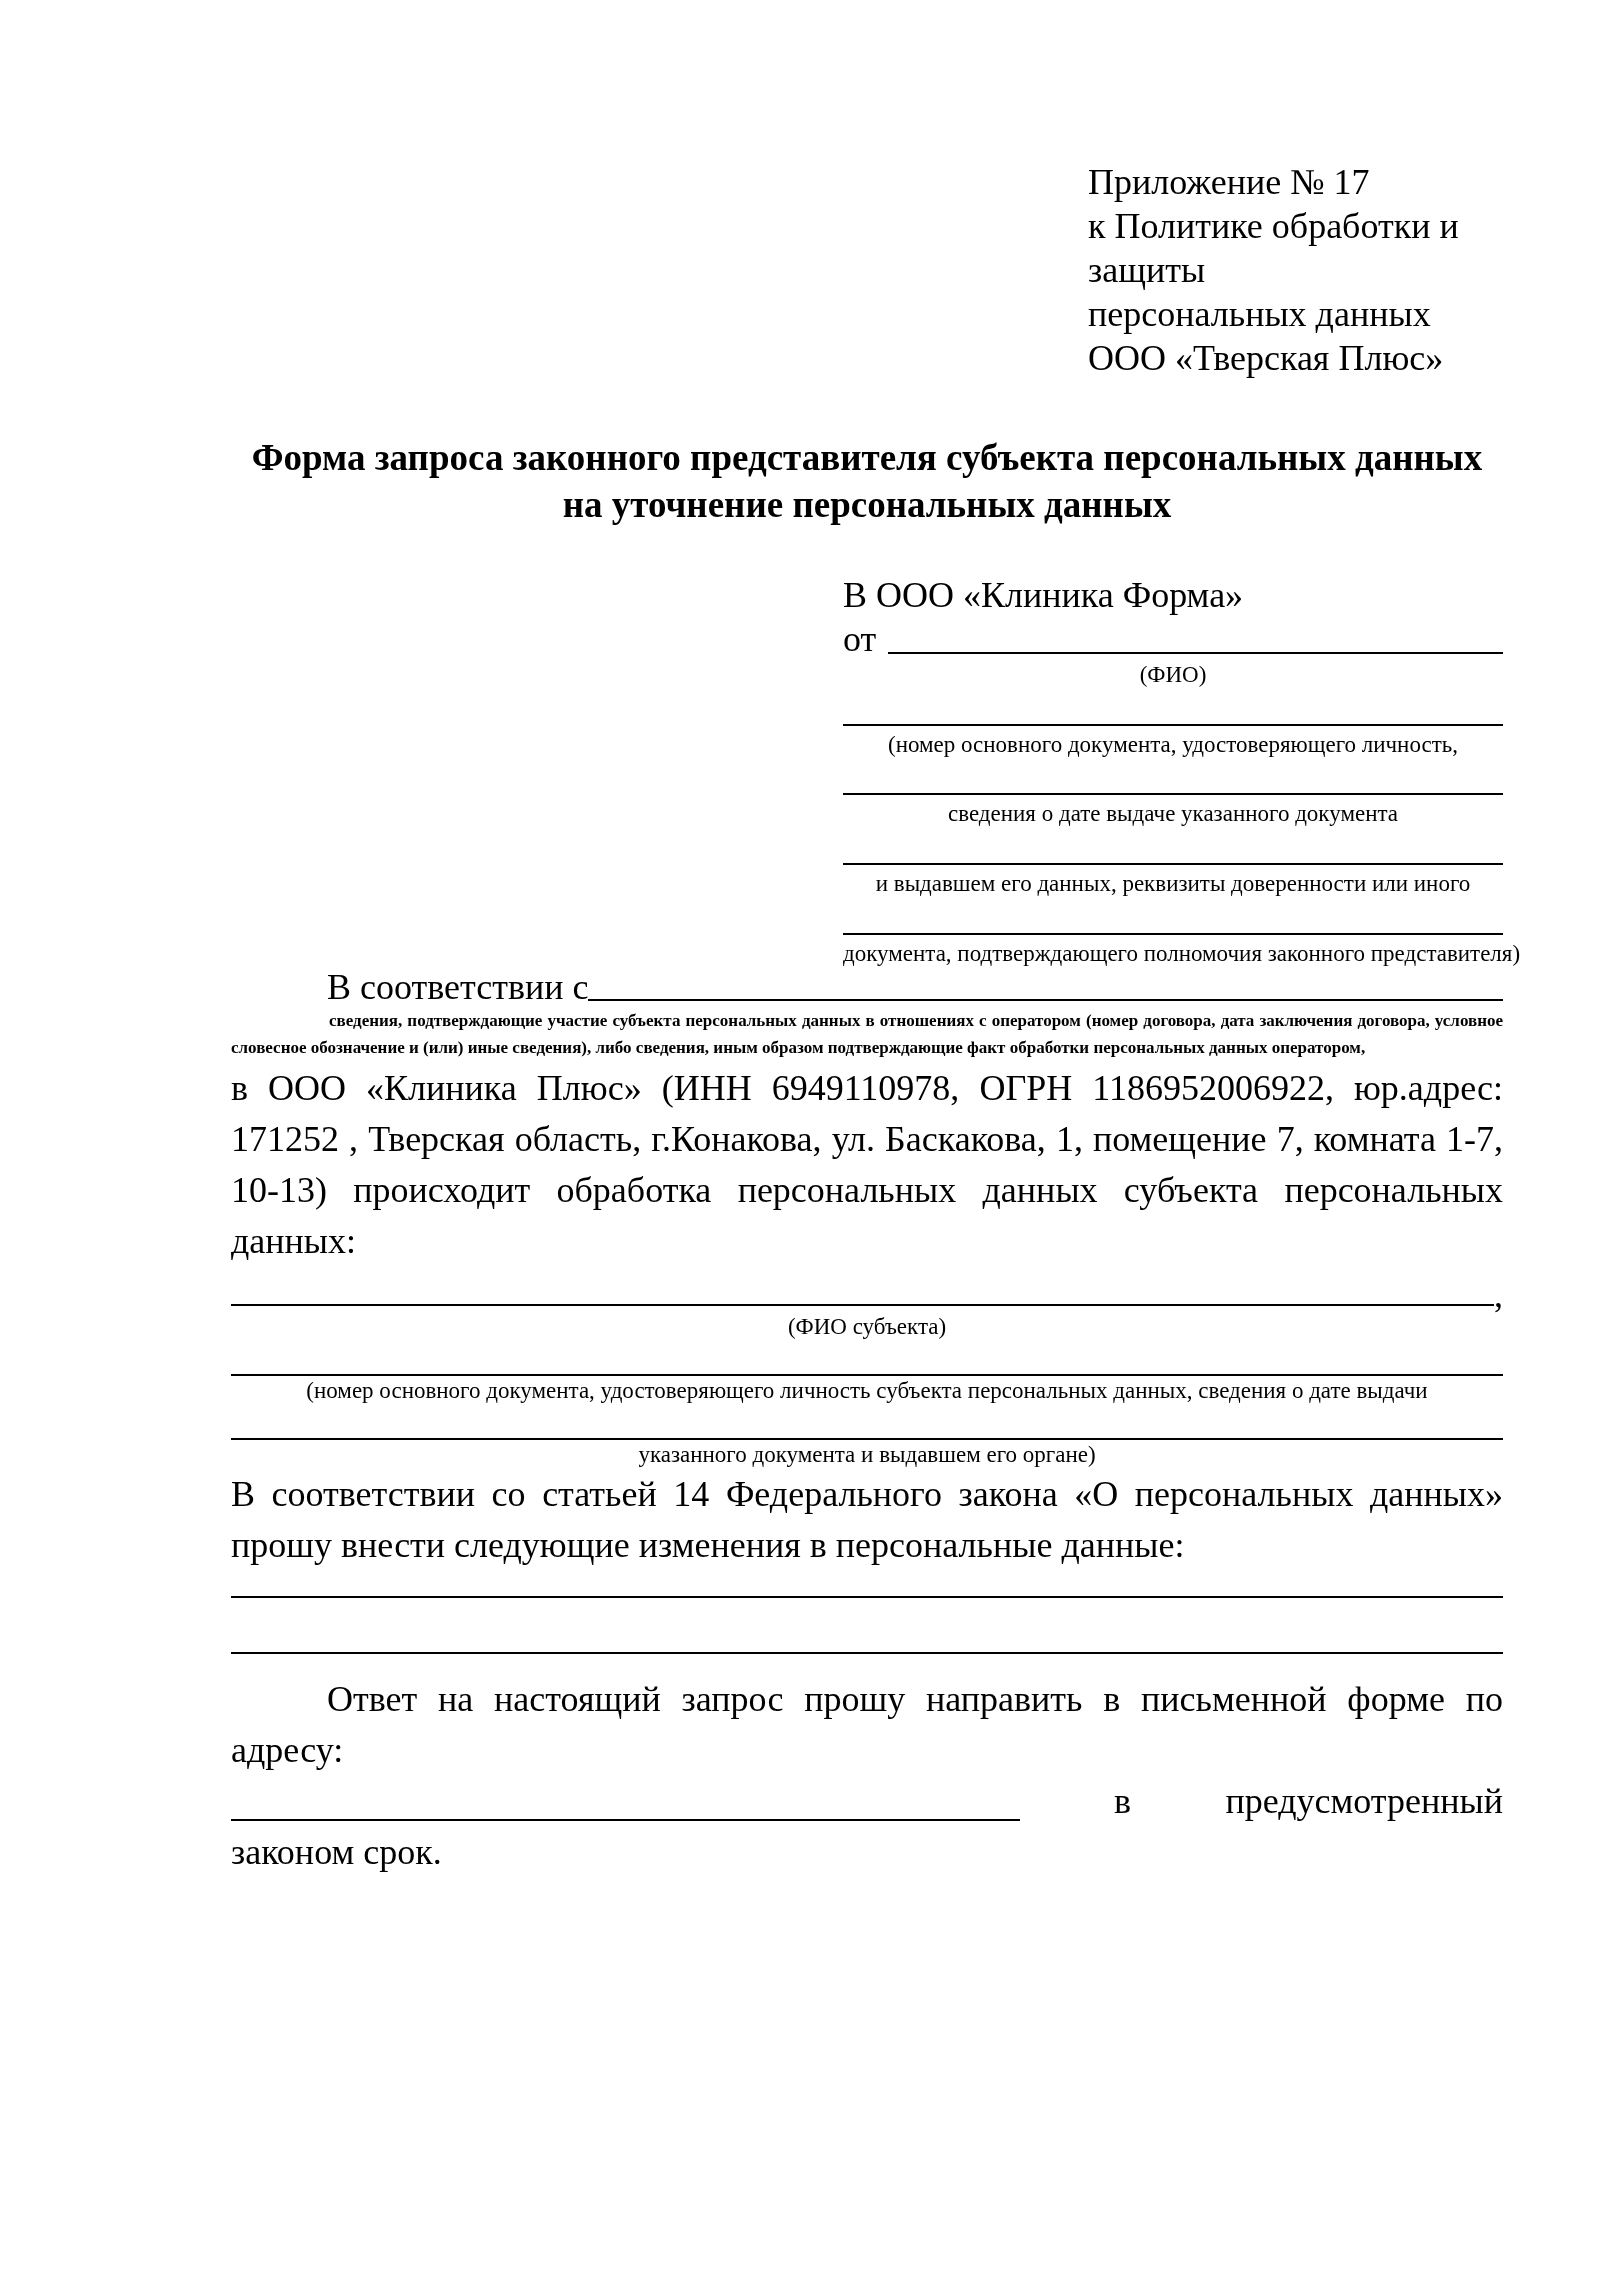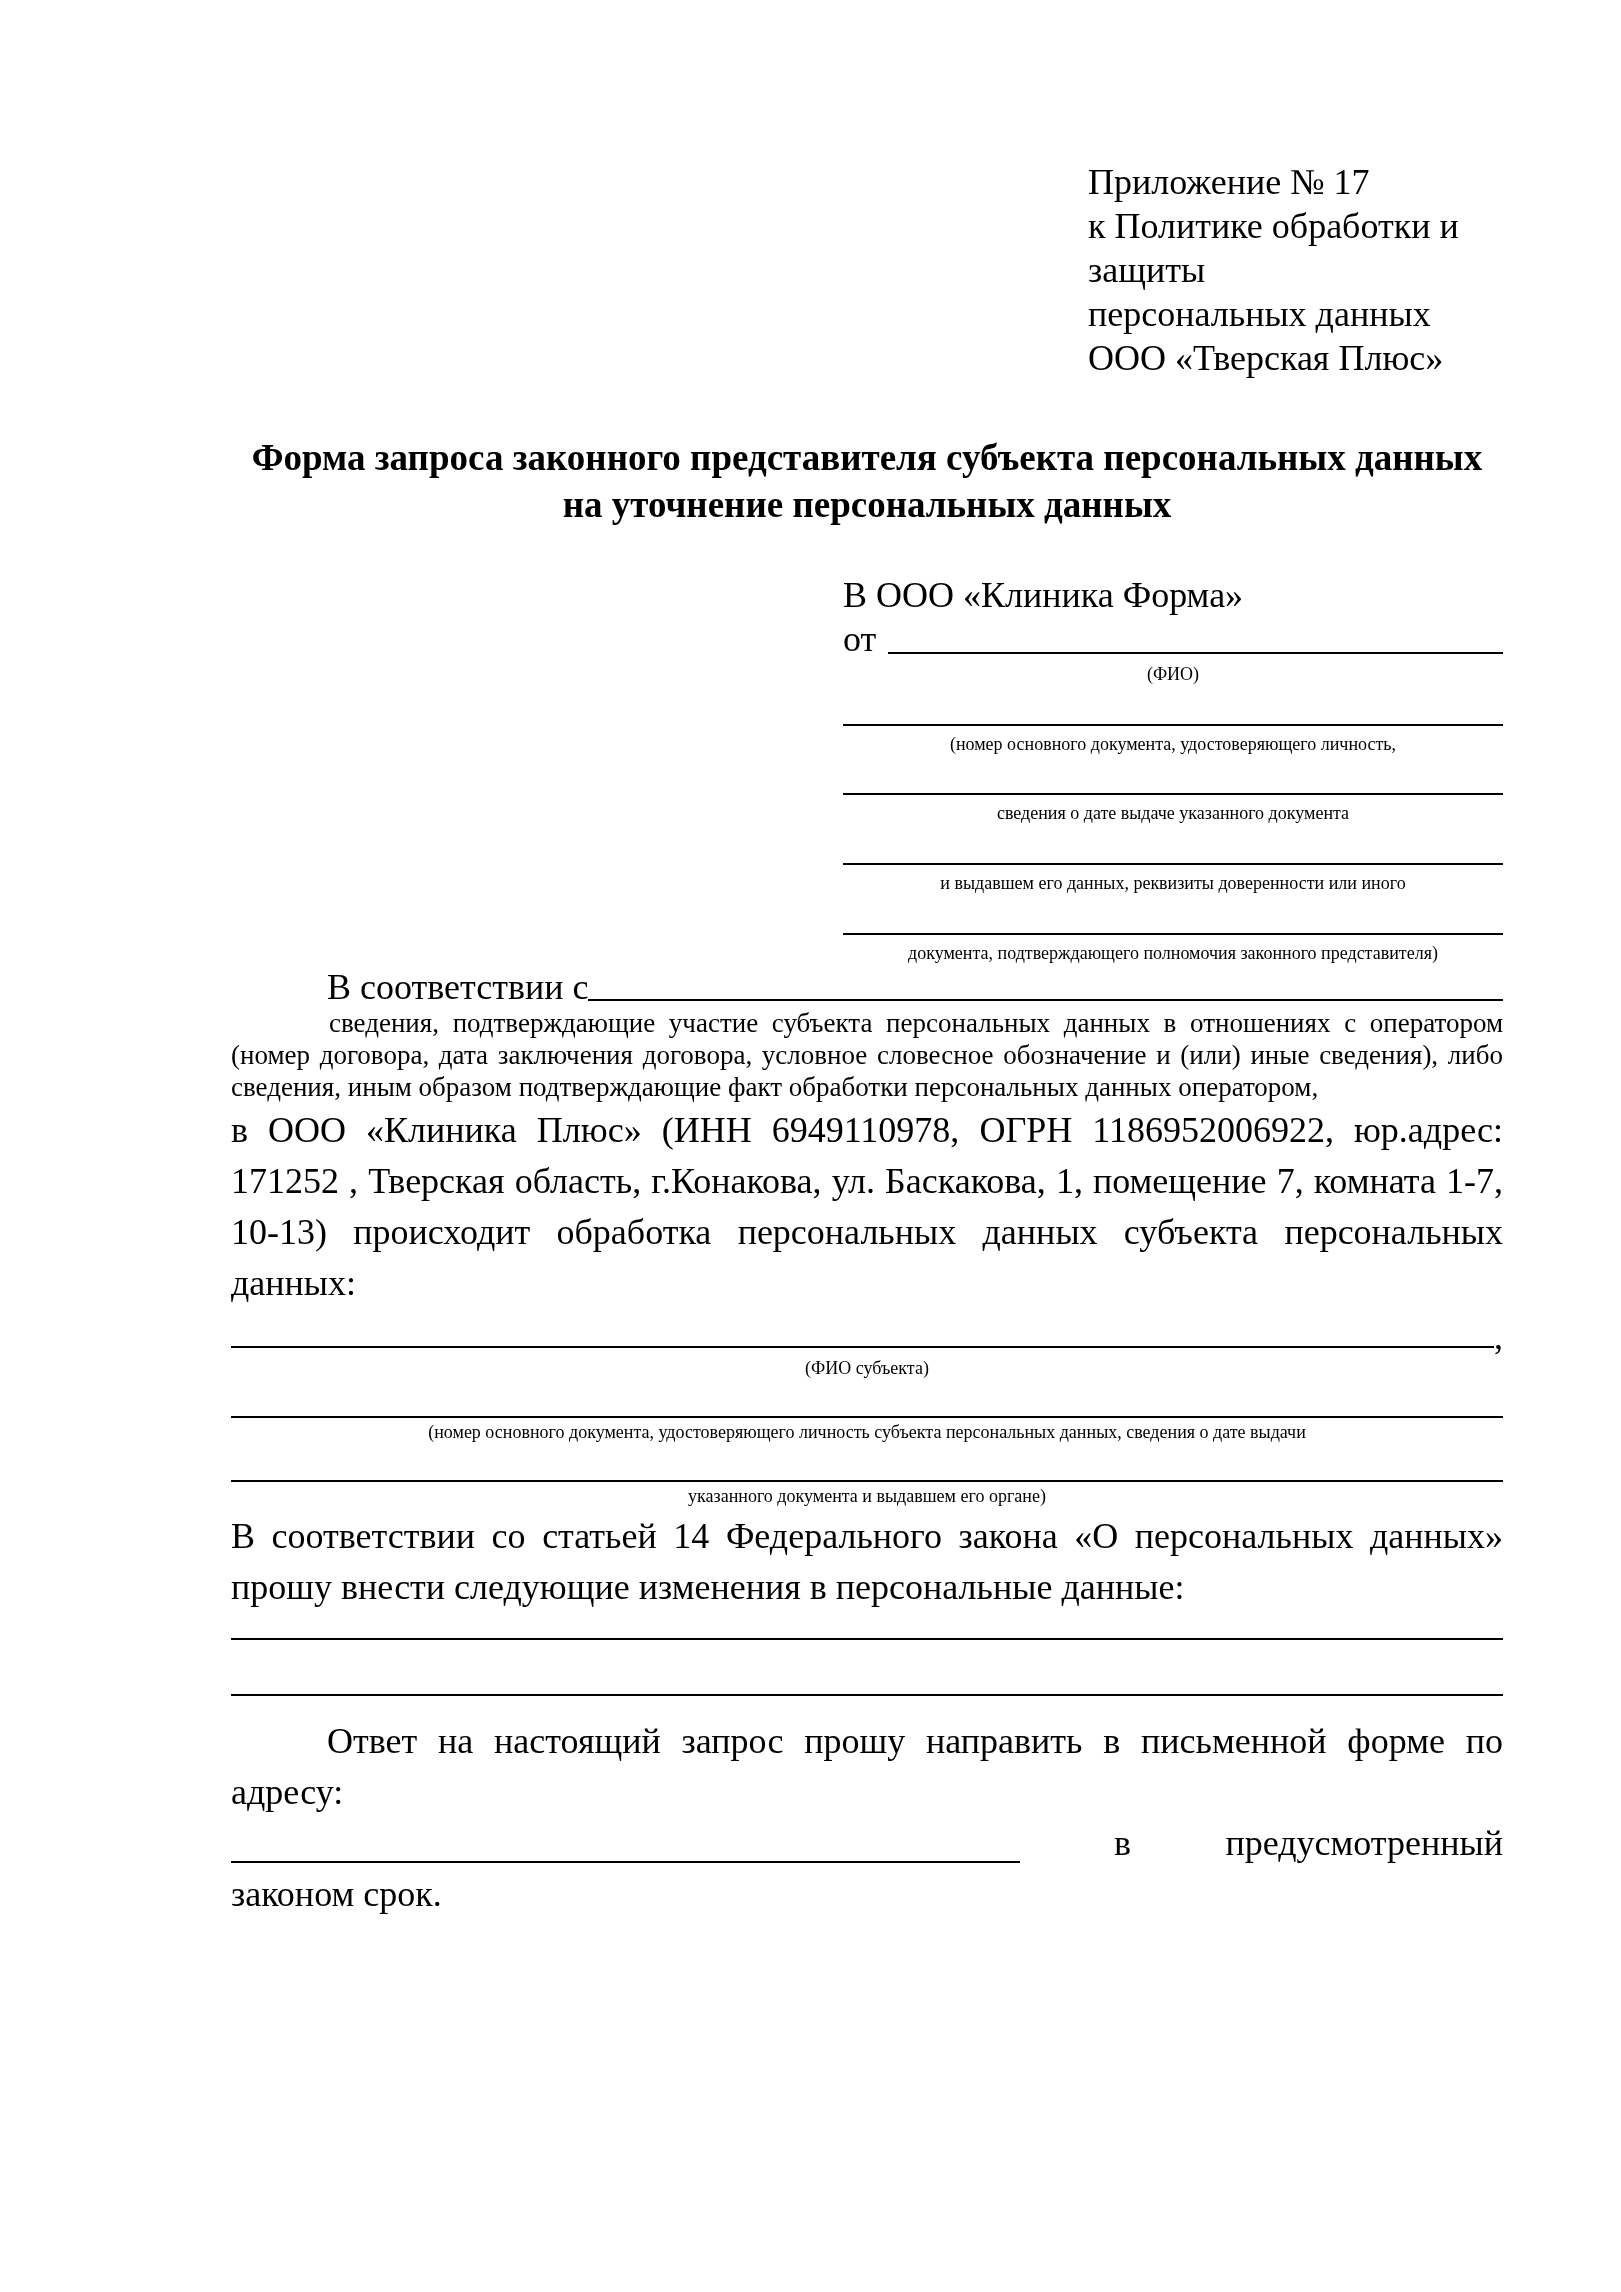--- a/index.html
+++ b/index.html
@@ -28,38 +28,39 @@
 
   
   .addressee { margin-left:612px; margin-top:44px; }
   .addr-to { line-height:47px; }
   .row { display:flex; align-items:flex-end; }
   .from-row { line-height:41px; }
   .fill { flex:1 1 auto; border-bottom:2.9px solid #000; margin-bottom:5.9px; }
   .from-row .fill { margin-left:11.8px; }
   .sublabel {
     text-align:center;
-    font-size:18px;
+    font-size:23px;
     line-height:29px;
     white-space:nowrap;
   }
   .field { margin-top:29px; }
   .field:first-of-type { margin-top:11.8px; }
   .blank { border-bottom:2.9px solid #000; height:7.8px; }
   .field .sublabel { margin-top:3.9px; }
 
   
   .zapros { margin-top:51px; text-align:center; line-height:45px; }
   .vsootv { line-height:39px; padding-left:96px; }
 
   .smallnote {
-    font-size:27px;
-    line-height:32px;
+    font-size:17px;
+    line-height:27px;
     text-align:justify;
     text-indent:98px;
+    font-weight:bold;
   }
 
   .para {
     text-align:justify;
     line-height:51px;
   }
   .operator-para { margin-top:2px; }
 
   .wide-field { margin-top:11.8px; }
   .wide-field + .wide-field { margin-top:27.4px; }

